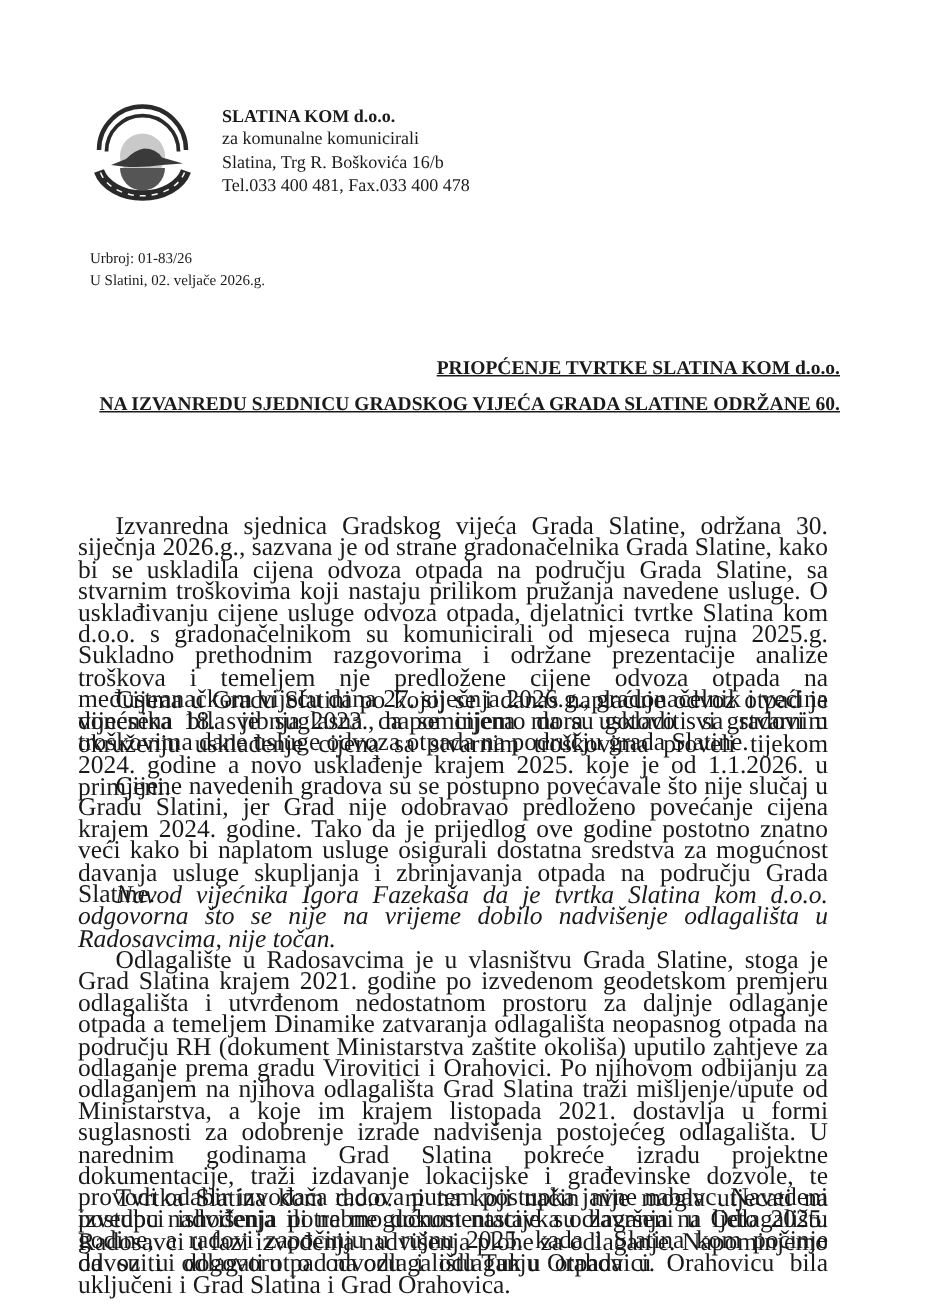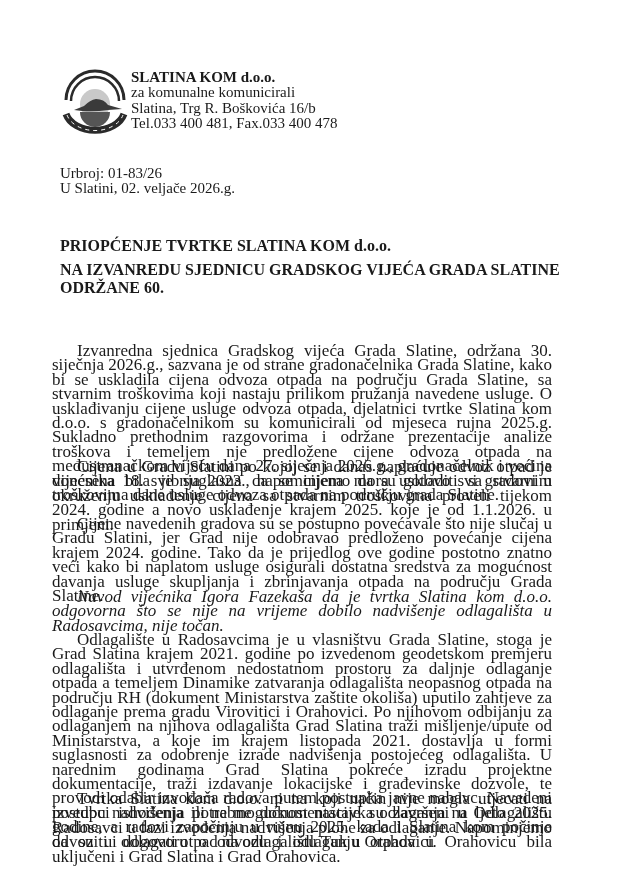--- a/index.html
+++ b/index.html
@@ -5,26 +5,26 @@
   html, body { margin: 0; padding: 0; background: #ffffff; }
   body {
     width: 622px; height: 876px; overflow: hidden; position: relative;
     font-family: "Liberation Serif", "DejaVu Serif", serif;
     color: #1a1a1a;
   }
   .page { position: absolute; left: 0; top: 0; width: 622px; height: 876px; background: #fff; }
 
   .letterhead { position: absolute; left: 60px; top: 68px; width: 400px; height: 80px; }
   .logo { position: absolute; left: 0; top: 0; width: 70px; height: 70px; }
-  .company { position: absolute; left: 71px; top: 2px; font-size: 15px; line-height: 15.3px; }
+  .company { position: absolute; left: 88px; top: 2px; font-size: 12px; line-height: 15.3px; }
   .company .name { font-weight: bold; }
 
-  .meta { position: absolute; left: 60px; top: 166px; font-size: 15px; line-height: 14.5px; }
+  .meta { position: absolute; left: 60px; top: 166px; font-size: 10px; line-height: 14.5px; }
 
-  .title { position: absolute; left: 60px; width: 500px; text-align: left; font-weight: bold; font-size: 16px; }
+  .title { position: absolute; left: 60px; width: 500px; text-align: right; font-weight: bold; font-size: 13px; text-decoration: underline; }
   .t1 { top: 237px; }
   .t2 { top: 261px; }
   .t3 { top: 286px; }
 
   .body-text {
     position: absolute; left: 52px; width: 500px;
     font-size: 17px; line-height: 14.4px; text-align: justify;
   }
   .body-text p { margin: 0; text-indent: 25px; }
   .p1 { top: 344px; }

